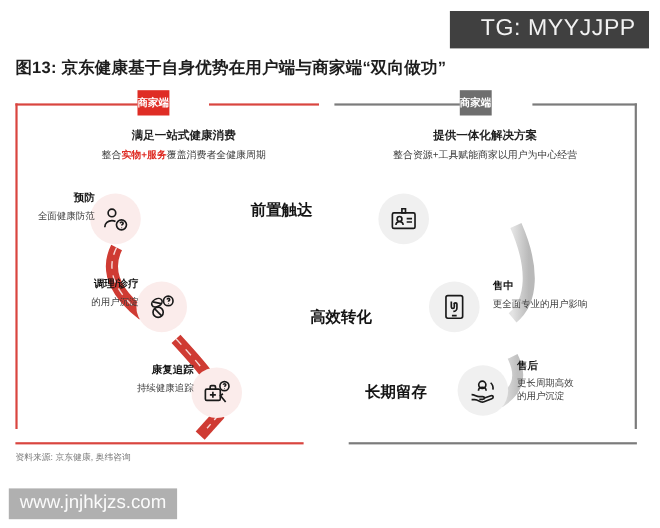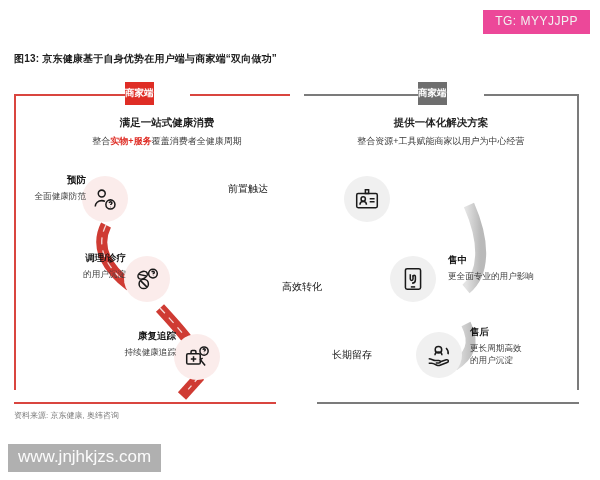--- a/index.html
+++ b/index.html
@@ -3,35 +3,35 @@
 <meta charset="utf-8">
 <style>
   html,body{margin:0;padding:0;}
   body{
     width:600px;height:480px;background:#ffffff;
     font-family:"Liberation Sans","DejaVu Sans",sans-serif;
     position:relative;overflow:hidden;color:#333;
   }
   .wm-top{
     position:absolute;top:10px;right:10px;
-    background:#ec4899;color:#f2f2f2;
-    font-size:12px;letter-spacing:.5px;
-    padding:4px 12px 6px 12px;
+    background:#404040;color:#f2f2f2;
+    font-size:21px;letter-spacing:.5px;
+    padding:4px 12px 6px 28px;
     font-family:"Liberation Sans",sans-serif;
     z-index:40;
   }
   .wm-bottom{
     position:absolute;left:8px;bottom:8px;
     background:#b0b0b0;color:#fbfbfb;
     font-size:17px;padding:3px 10px 5px 10px;
     z-index:40;
   }
   .fig-title{
     position:absolute;left:14px;top:52px;
-    font-size:10px;font-weight:bold;color:#1d1d1d;
+    font-size:15px;font-weight:bold;color:#1d1d1d;
     letter-spacing:.2px;white-space:nowrap;
   }
   .frame{
     position:absolute;left:14px;top:94px;width:565px;height:310px;
   }
   .src{
     position:absolute;left:14px;top:410px;
     font-size:8px;color:#7a7a7a;
   }
   
@@ -62,21 +62,21 @@
         display:flex;align-items:center;justify-content:center;z-index:12;}
   .node.pink{background:#fbeceb;}
   .node.grey{background:#f0f0f0;}
   .node svg{width:26px;height:26px;}
   
   .lbl{position:absolute;z-index:14;}
   .lbl .t{font-size:9.5px;font-weight:bold;color:#141414;margin-bottom:4px;white-space:nowrap;}
   .lbl .d{font-size:8.6px;color:#3d3d3d;white-space:nowrap;line-height:1.35;}
   .lbl.r{text-align:right;padding-left:12px;}
   
-  .cap{position:absolute;font-size:10px;font-weight:normal;color:#141414;z-index:16;white-space:nowrap;}
+  .cap{position:absolute;font-size:14px;font-weight:bold;color:#141414;z-index:16;white-space:nowrap;}
   svg.paths{position:absolute;left:0;top:0;width:565px;height:310px;}
 </style>
 </head>
 <body>
 
 <div class="wm-top">TG: MYYJJPP</div>
 <div class="wm-bottom">www.jnjhkjzs.com</div>
 
 <div class="fig-title">图13: 京东健康基于自身优势在用户端与商家端“双向做功”</div>
 

